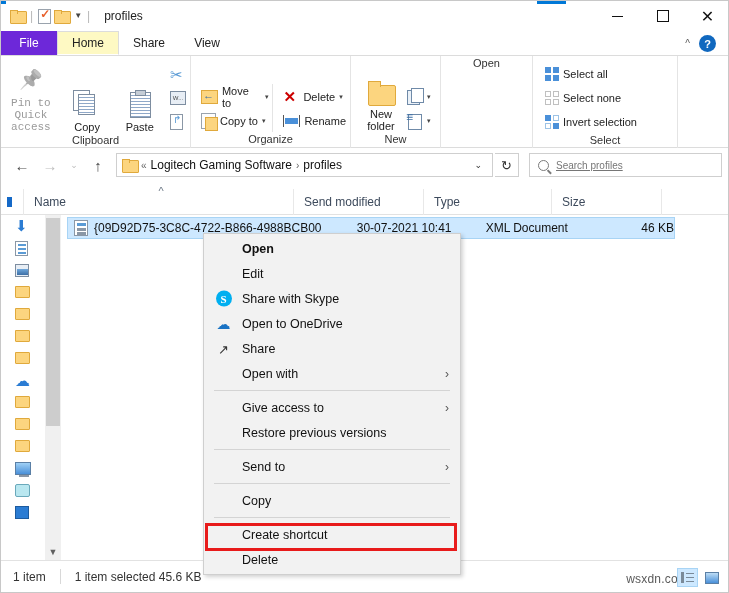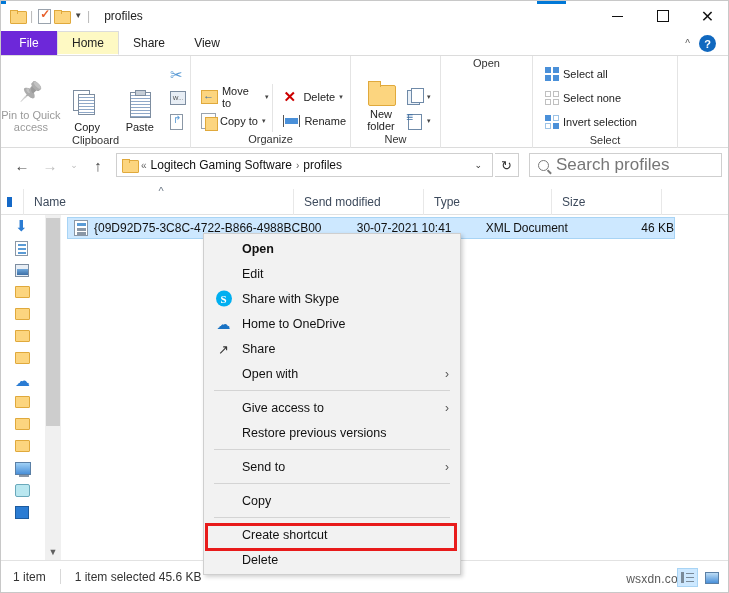--- a/index.html
+++ b/index.html
@@ -103,21 +103,21 @@
   }
   .rgroup-body { flex: 1; display: flex; align-items: flex-end; padding-top: 5px; }
   .rgroup-label {
     height: 16px; font-size: 11px; color: #333; text-align: center; line-height: 14px;
   }
   .bigbtn {
     width: 58px; display: flex; flex-direction: column; align-items: center;
     font-size: 11px; color: #222; text-align: center; padding-top: 3px;
   }
   .bigbtn .lbl { margin-top: 3px; line-height: 12px; }
-  .bigbtn.dim { color: #9a9a9a; }
+  .bigbtn.dim { color: #9a9a9a; font-family: Liberation Mono, monospace; }
 
   .icon-pin { width: 26px; height: 26px; position: relative; }
   .icon-pin::before {
     content:"📌"; font-size: 19px; filter: grayscale(1) opacity(.55);
   }
   .icon-copy { width: 28px; height: 28px; position: relative; }
   .icon-copy i {
     position:absolute; width:17px; height:21px; background:#fff;
     border:1px solid #7d8da0; display:block;
   }
@@ -219,21 +219,21 @@
   .addr-caret { font-size: 9px; color:#333; padding: 0 7px; }
   .refresh { width: 24px; height: 24px; border:1px solid #cfcfcf; border-left:none;
              display:flex;align-items:center;justify-content:center; font-size:13px; color:#333;}
   .searchbox {
     width: 193px; height: 24px; border:1px solid #cfcfcf; background:#fff;
     display:flex; align-items:center; gap: 7px; padding: 0 8px; margin-left: 8px;
   }
   .mag { width:11px;height:11px;border:1.5px solid #7a7a7a;border-radius:50%;position:relative;flex:none;}
   .mag::after{content:"";position:absolute;right:-4px;bottom:-3px;width:5px;height:1.5px;
               background:#7a7a7a;transform:rotate(45deg);}
-  .search-ph { font-size: 17px; color:#767676; }
+  .search-ph { font-size: 10px; color:#767676;text-decoration:underline; }
 
   
   .colheaders {
     position: absolute; top: 188px; left: 0; width: 729px; height: 26px;
     background: #ffffff; border-bottom: 1px solid #e2e2e2;
     display: flex; align-items: center;
   }
   .ch {
     font-size: 12px; color: #3d4a5c; height: 26px; display:flex; align-items:center;
     border-right: 1px solid #e8e8e8; padding-left: 10px; position: relative;
@@ -612,21 +612,21 @@
     <div class="ctxitem">
       <span class="cicon">
           <span class="skype-ico">S</span>
         </span>
       <span>Share with Skype</span>
     </div>
     <div class="ctxitem">
       <span class="cicon">
           <span class="onedrive-ico">☁</span>
         </span>
-      <span>Home to OneDrive</span>
+      <span>Open to OneDrive</span>
     </div>
     <div class="ctxitem">
       <span class="cicon">
           <span class="share-ico">↗</span>
         </span>
       <span>Share</span>
     </div>
     <div class="ctxitem">
       <span>Open with</span>
       <span class="arrow">›</span>

